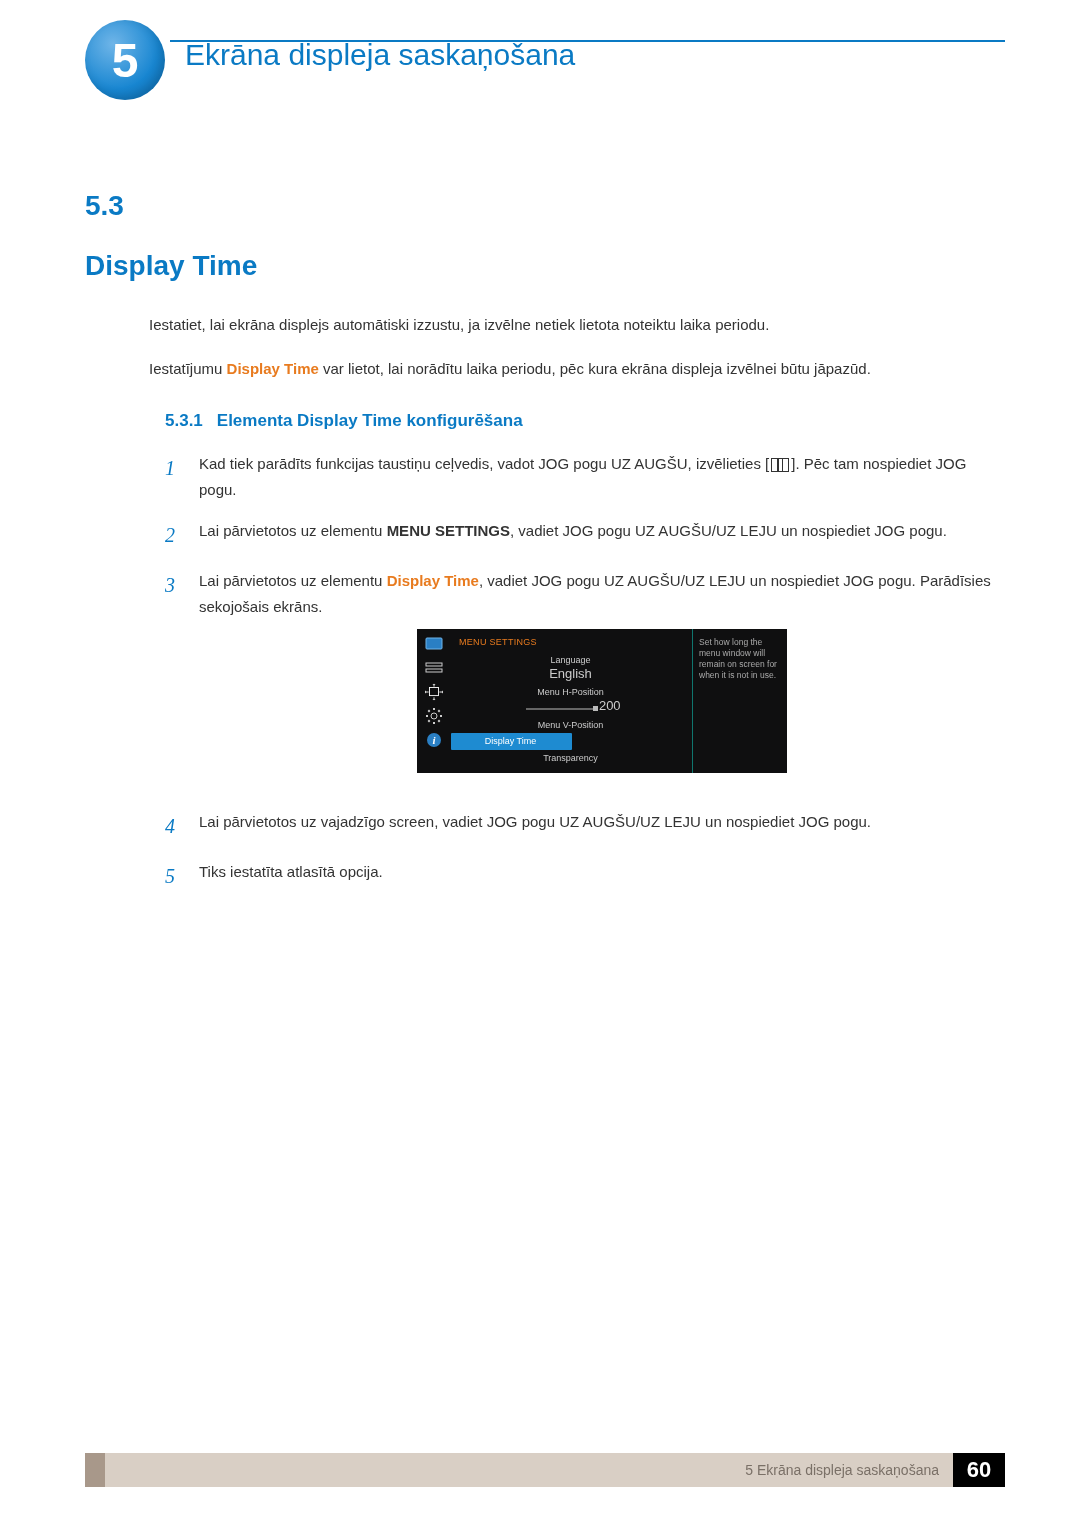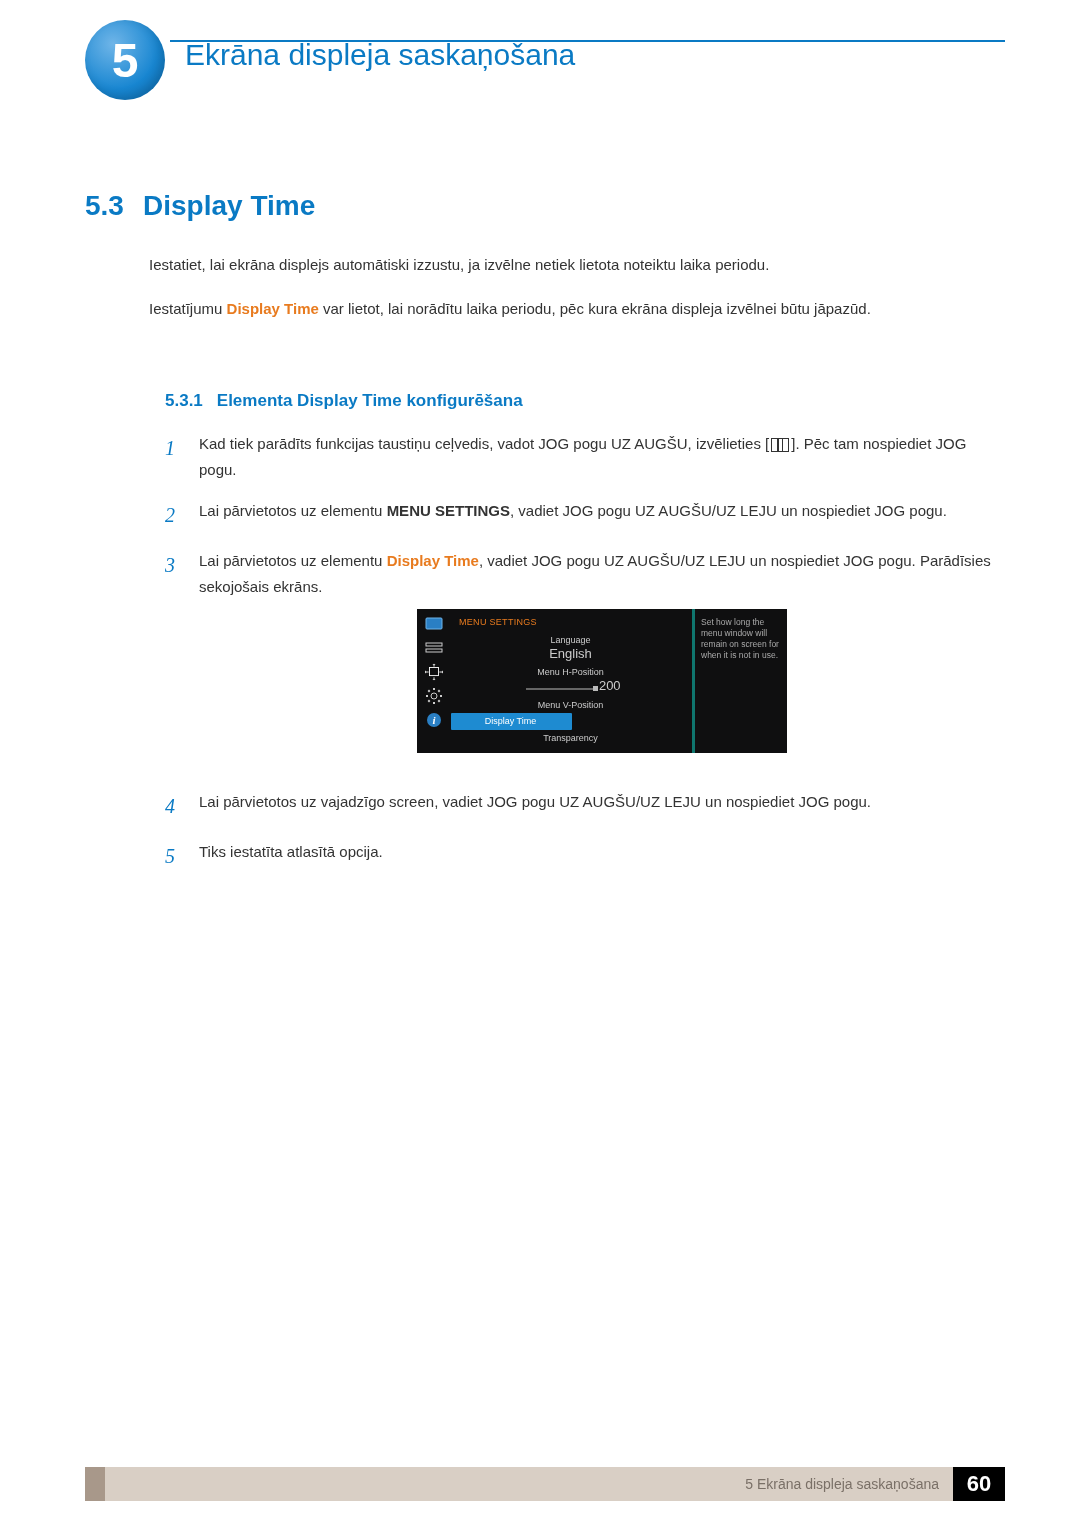--- a/index.html
+++ b/index.html
@@ -41,21 +41,21 @@
     font-size: 30px;
     color: #0a7ac4;
     font-weight: normal;
   }
   .content {
     position: absolute;
     top: 190px;
     left: 85px;
     right: 75px;
   }
-  .section-row { display: flex; align-items: baseline; gap: 3px; }
+  .section-row { display: flex; align-items: baseline; gap: 28px; flex-direction: column; }
   .section-num {
     font-size: 28px;
     color: #0a7ac4;
     font-weight: bold;
     width: 55px;
   }
   .section-title {
     font-size: 28px;
     color: #0a7ac4;
     font-weight: bold;
@@ -70,21 +70,21 @@
   .body-text p { margin-bottom: 18px; }
   .orange { color: #e87b1f; font-weight: bold; }
   .subsection-row {
     margin-left: 80px;
     margin-top: 30px;
     display: flex;
     gap: 14px;
     align-items: baseline;
   }
   .subsection-num { color: #0a7ac4; font-weight: bold; font-size: 17px; }
-  .subsection-title { color: #0a7ac4; font-weight: bold; font-size: 17px; margin-top: 40px; }
+  .subsection-title { color: #0a7ac4; font-weight: bold; font-size: 17px; }
   .steps {
     margin-left: 80px;
     margin-top: 20px;
   }
   .step {
     display: flex;
     gap: 18px;
     margin-bottom: 16px;
     font-size: 15px;
     line-height: 1.7;
@@ -195,27 +195,27 @@
     background: #16b89a;
     color: #fff;
   }
   .osd-check { width: 8px; height: 8px; }
   .osd-help {
     width: 95px;
     padding: 8px 6px;
     font-size: 8.5px;
     color: #aaa;
     line-height: 1.3;
-    border-left: 3px solid #0f766e;
+    border-left: 1px solid #0f766e;
   }
 
   
   .footer {
     position: absolute;
-    bottom: 26px;
+    bottom: 40px;
     left: 85px;
     right: 75px;
     height: 34px;
     display: flex;
     align-items: stretch;
   }
   .footer-bar {
     flex: 1;
     background: #d9cfc5;
     display: flex;

